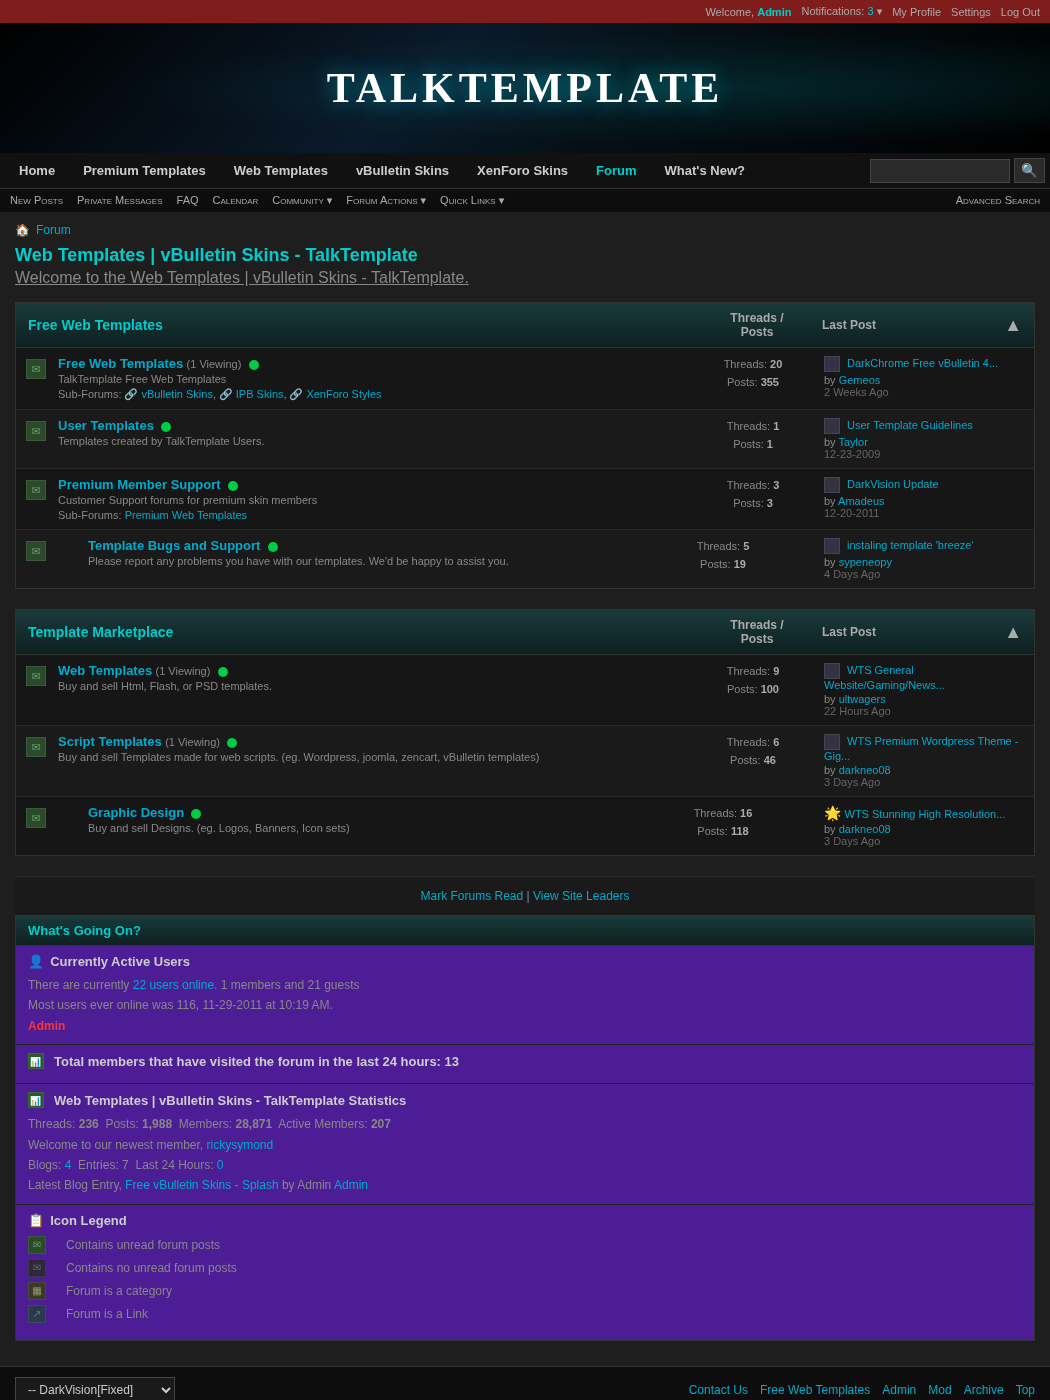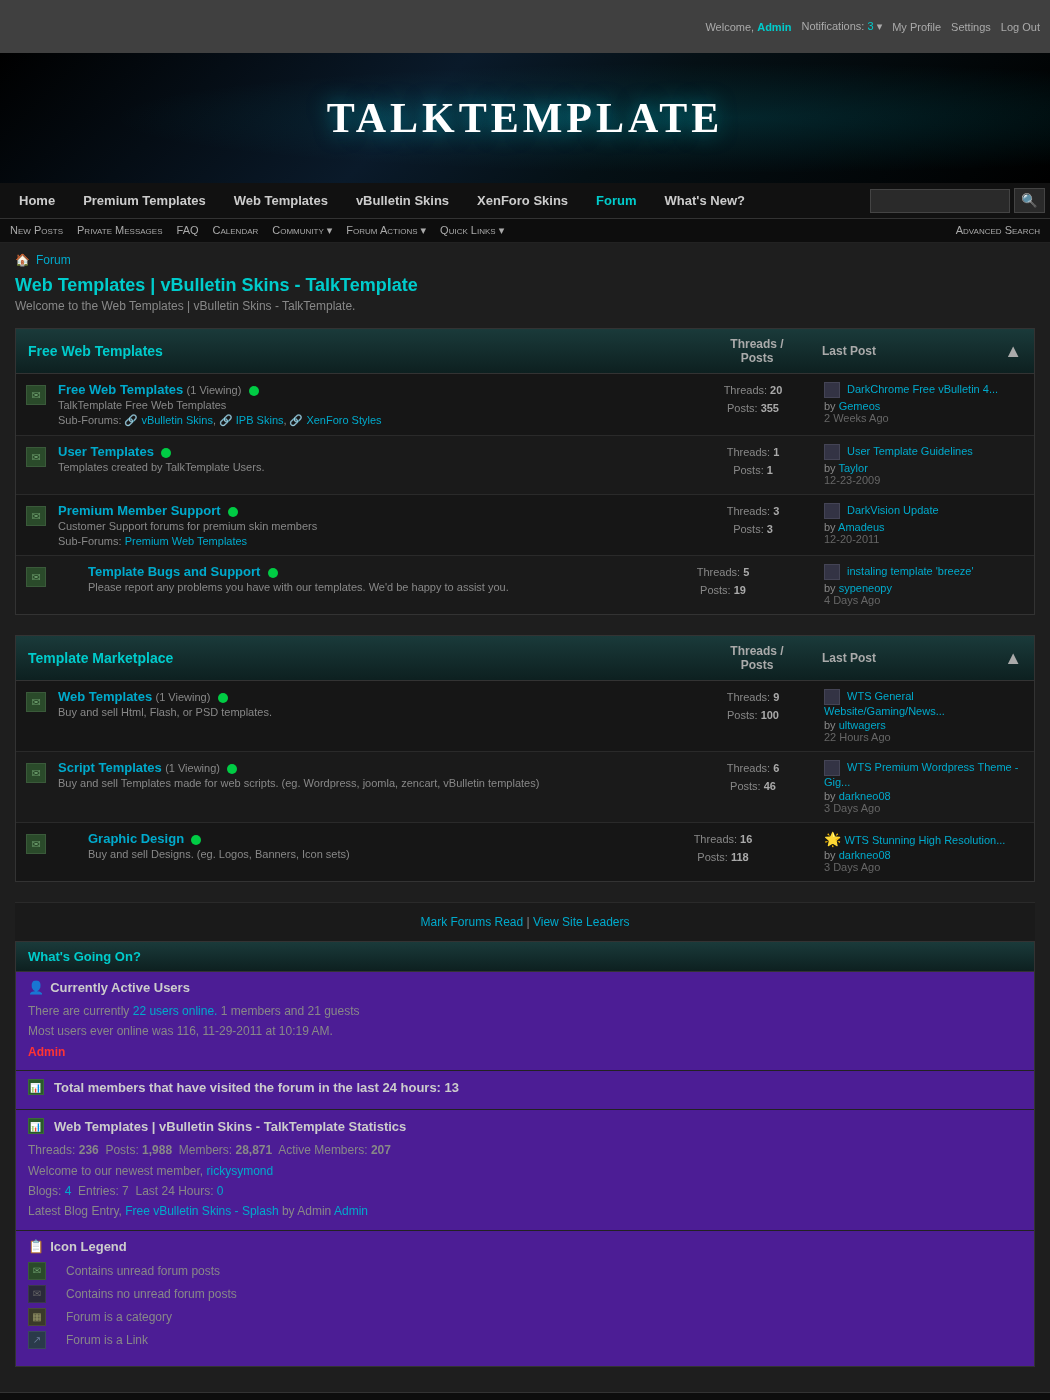--- a/index.html
+++ b/index.html
@@ -1,19 +1,19 @@
 <!DOCTYPE html>
 <html><head>
   <meta charset="utf-8">
   <style>
     * { margin: 0; padding: 0; box-sizing: border-box; }
     body { background: #1a1a1a; font-family: Arial, Helvetica, sans-serif; font-size: 12px; color: #ccc; width: 1050px; }
 
     
-    .top-bar { background: #404040; color: #aaa; font-size: 11px; padding: 20px 10px; display: flex; justify-content: flex-end; align-items: center; gap: 10px; }
+    .top-bar { background: #7f1d1d; color: #aaa; font-size: 11px; padding: 5px 10px; display: flex; justify-content: flex-end; align-items: center; gap: 10px; }
     .top-bar a { color: #aaa; text-decoration: none; }
     .top-bar .notification { color: #00cccc; }
 
     
     .header-banner { background: linear-gradient(135deg, #000 0%, #0a1a2a 40%, #051015 60%, #000 100%); height: 130px; position: relative; display: flex; align-items: center; justify-content: center; overflow: hidden; }
     .header-banner::before { content: ''; position: absolute; top: 0; left: 0; right: 0; bottom: 0; background: radial-gradient(ellipse at 70% 50%, rgba(0,180,200,0.15) 0%, transparent 60%); }
     .site-title { font-family: Georgia, serif; font-size: 42px; color: #00ddee; letter-spacing: 4px; text-transform: uppercase; font-weight: bold; text-shadow: 0 0 20px rgba(0,200,220,0.6); z-index: 1; }
     .site-title span { color: #fff; }
 
     
@@ -32,21 +32,21 @@
 
     
     .content-area { background: #1e1e1e; padding: 10px 15px; }
 
     
     .breadcrumb { display: flex; align-items: center; gap: 6px; color: #888; font-size: 12px; margin-bottom: 8px; }
     .breadcrumb a { color: #00aacc; text-decoration: none; }
 
     
     .page-title { font-size: 18px; font-weight: bold; color: #00cccc; margin-bottom: 3px; }
-    .page-subtitle { color: #888; font-size: 12px; margin-bottom: 15px; }
+    .page-subtitle { color: #888; font-size: 16px; margin-bottom: 15px; text-decoration: underline; }
 
     
     .forum-section { margin-bottom: 20px; border: 1px solid #333; }
     .section-header { background: linear-gradient(to bottom, #1a3a3a, #0d2020); padding: 8px 12px; display: grid; grid-template-columns: 1fr 130px 200px; align-items: center; border-bottom: 1px solid #333; }
     .section-title { color: #00cccc; font-weight: bold; font-size: 14px; }
     .section-col { color: #aaa; font-size: 12px; font-weight: bold; }
     .section-col-last { color: #aaa; font-size: 12px; font-weight: bold; }
 
     
     .forum-row { background: #1a1a1a; border-bottom: 1px solid #2a2a2a; padding: 8px 10px; display: grid; grid-template-columns: 26px 1fr 130px 200px; gap: 6px; align-items: start; }

